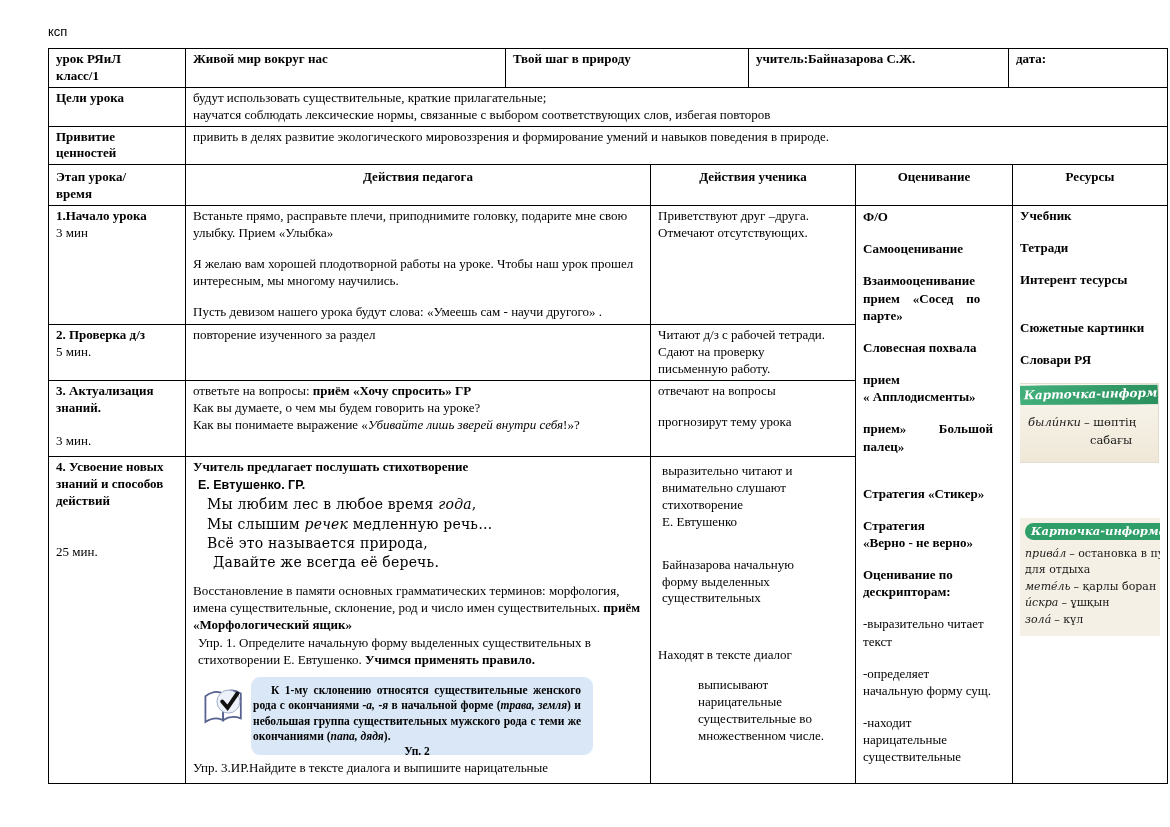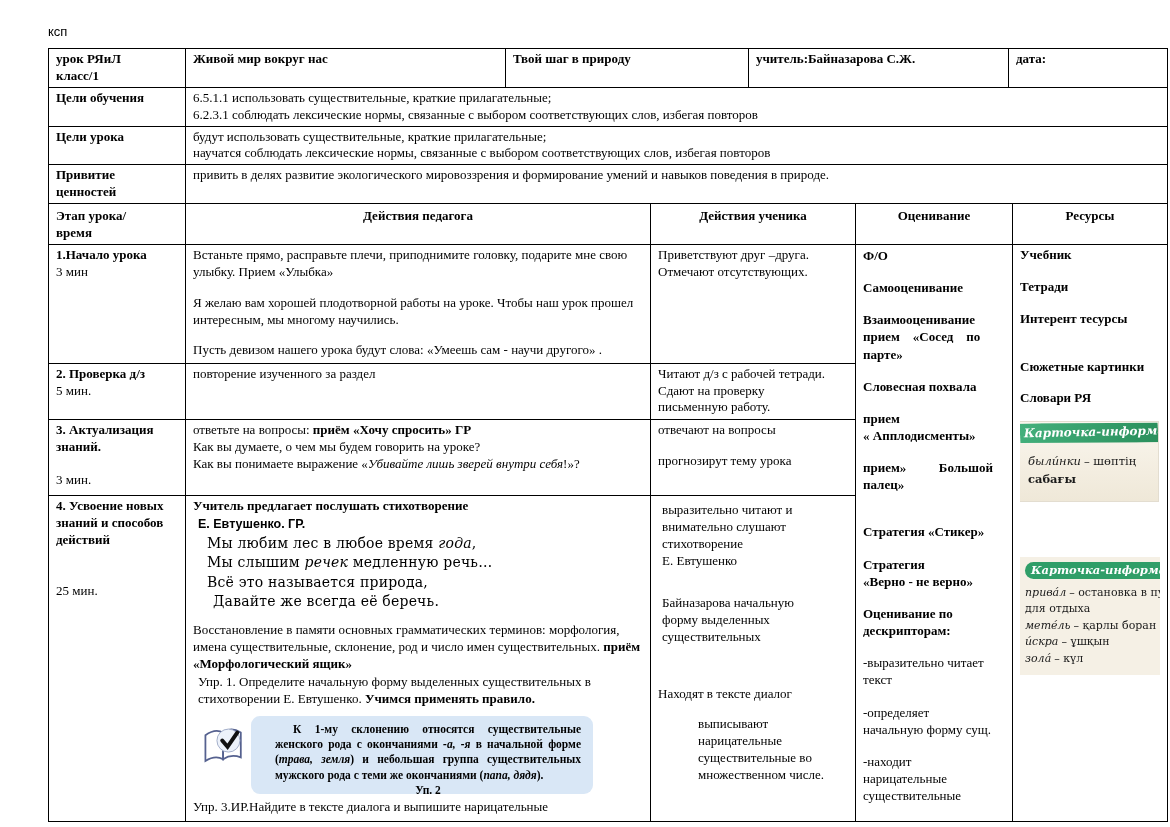--- a/index.html
+++ b/index.html
@@ -21,21 +21,21 @@
   .para { margin-bottom:14px; }
   .para:last-child { margin-bottom:0; }
 
   
   .author-line { font-family:"Liberation Sans", sans-serif; font-size:12.5px; font-weight:bold; padding-left:5px; margin-top:1px; }
   .poem { font-family:"DejaVu Serif", serif; font-size:14px; line-height:1.38; padding-left:14px; margin-top:2px; letter-spacing:.2px; }
   .recall { margin-top:11px; }
   .ex1 { padding-left:5px; margin-top:1px; }
   .rulerow { display:flex; margin-top:8px; margin-left:8px; }
   .book-ic { width:50px; flex:0 0 50px; padding-top:6px; }
-  .rulebox { width:342px; background:#d9e7f6; border-radius:9px; padding:6px 12px 0 24px;
+  .rulebox { width:342px; background:#d9e7f6; border-radius:9px; padding:6px 12px 0 2px;
              font-size:11.5px; line-height:1.33; font-weight:600; height:78px; overflow:hidden;
              text-align:justify; }
   .rulebox .first-indent { display:inline-block; width:18px; }
   .partial-in-box { text-align:center; }
   .ex3 { margin-top:5px; }
 
   
   .s4-1 { margin-top:4px; padding-left:4px; }
   .s4-2 { margin-top:26px; padding-left:4px; }
   .s4-3 { margin-top:40px; }
@@ -48,21 +48,21 @@
   
   .res-cell { overflow:hidden; }
   .res-item { font-weight:bold; margin-bottom:15px; }
   .res-gap { margin-top:31px; }
 
   .card1 { margin-top:6px; width:138px; background:linear-gradient(#faf6ee,#efe8d8); box-shadow:0 0 0 1px #e3ddd0; }
   .ribbon1 { background:linear-gradient(100deg,#43b07c,#2a8f5c); color:#fff; font-style:italic; font-weight:bold;
              font-family:"DejaVu Serif", serif; font-size:12px; padding:3px 4px; transform:rotate(-1.2deg);
              clip-path:polygon(0 0,100% 10%,100% 100%,0 90%); white-space:nowrap; overflow:hidden; }
   .card1-body { font-family:"DejaVu Serif", serif; font-size:11.5px; padding:10px 4px 14px 8px; color:#1a1a1a; }
-  .card1-l2 { margin-top:3px;font-weight:bold; }
+  .card1-l2 { margin-left:62px; margin-top:3px; }
 
   .card2 { margin-top:56px; width:152px; background:#f5f0e5; padding:5px 0 8px 5px; overflow:hidden; }
   .pill2 { background:#2f9e68; color:#fff; font-style:italic; font-weight:bold; font-family:"DejaVu Serif", serif;
            font-size:11.5px; text-align:center; border-radius:10px; padding:1px 6px; width:158px; white-space:nowrap; }
   .card2-body { font-family:"DejaVu Serif", serif; font-size:11px; line-height:1.5; margin-top:6px; color:#1a1a1a; }
   .c2-line { white-space:nowrap; overflow:hidden; }
   .c2-word { font-style:italic; margin-right:3px; }
   .c2-cont { padding-left:0; }
 </style>
 </head>
@@ -81,25 +81,20 @@
         <col style="width:159px">
       </colgroup>
     <tbody>
         <tr>
       <td class="b pre" style="height:34px">урок РЯиЛ
 класс/1</td>
       <td class="b">Живой мир вокруг нас</td>
       <td class="b">Твой шаг в природу</td>
       <td class="b">учитель:Байназарова С.Ж.</td>
       <td class="b">дата:</td>
-    </tr>
-    <tr>
-      <td class="b" style="height:35px">Цели обучения</td>
-      <td colspan="4" class="pre">6.5.1.1 использовать существительные, краткие прилагательные;
-6.2.3.1 соблюдать лексические нормы, связанные с выбором соответствующих слов, избегая повторов</td>
     </tr>
     <tr>
       <td class="b" style="height:33px">Цели урока</td>
       <td colspan="4" class="pre">будут использовать существительные, краткие прилагательные;
 научатся соблюдать лексические нормы, связанные с выбором соответствующих слов, избегая повторов</td>
     </tr>
     <tr>
       <td class="b pre" style="height:35px">Привитие
 ценностей</td>
       <td colspan="4">привить в делях  развитие экологического мировоззрения и формирование умений и навыков поведения в природе.</td>

